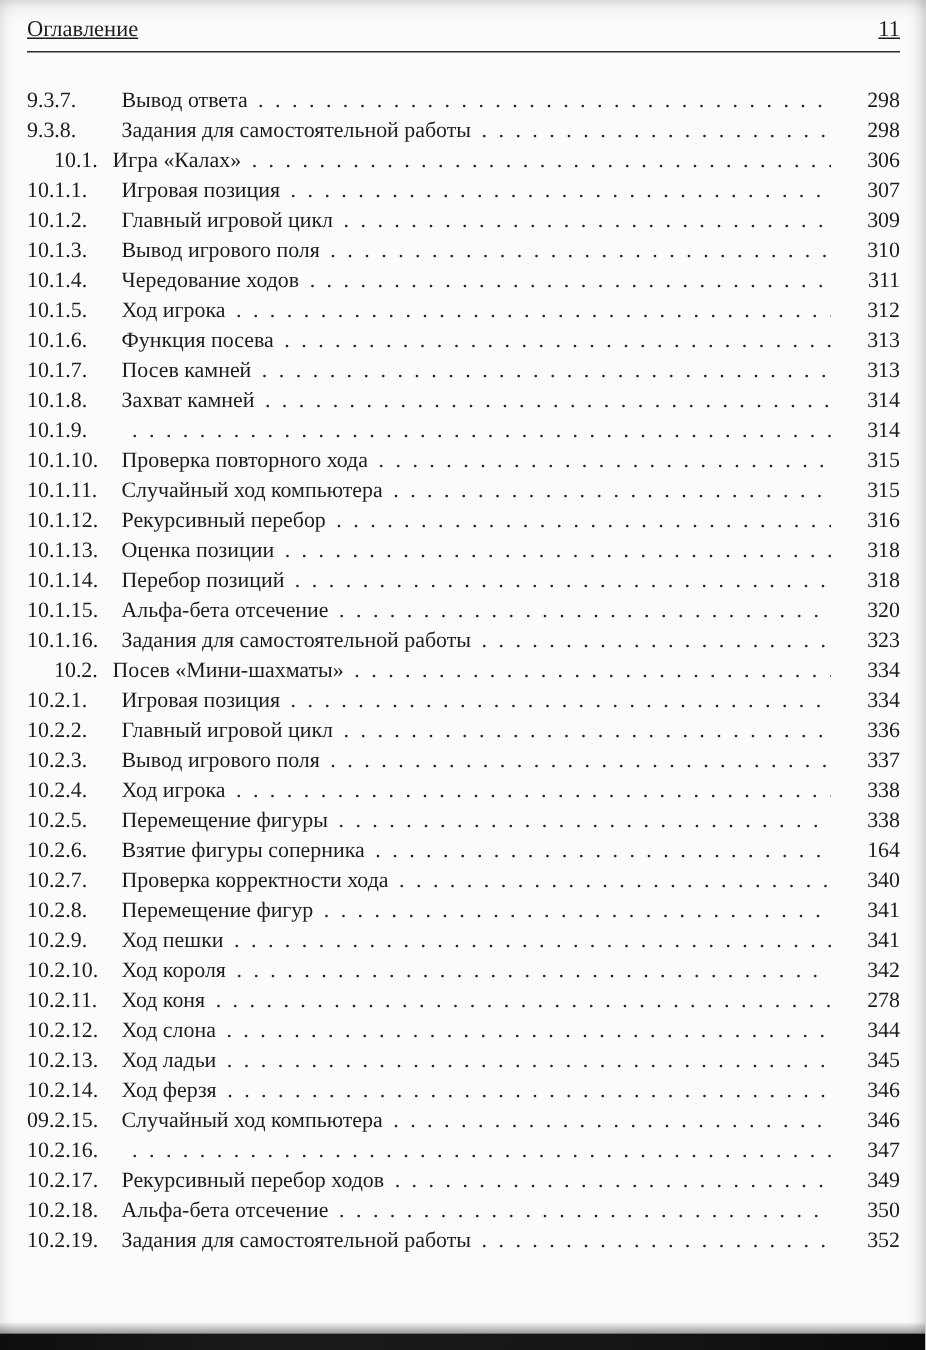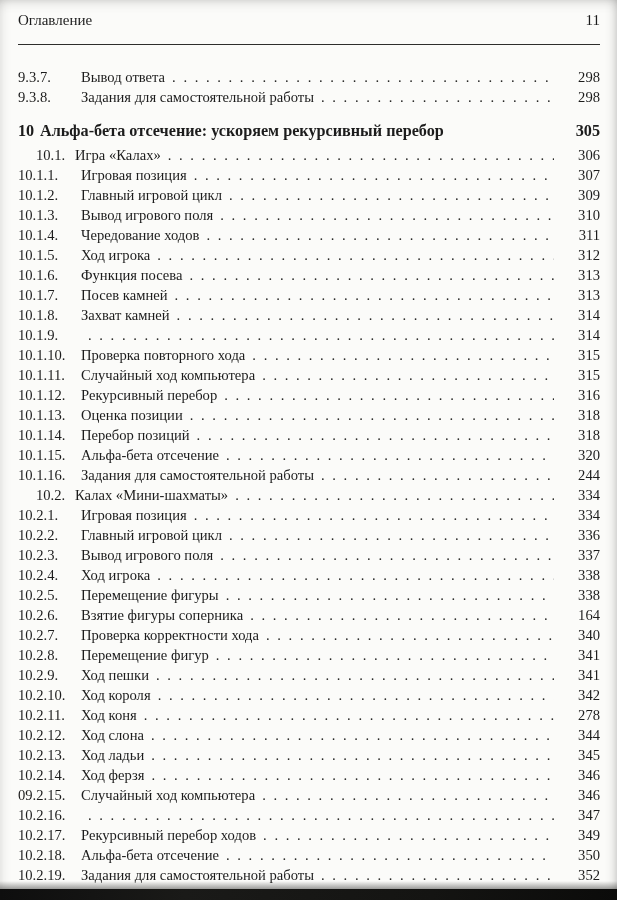--- a/index.html
+++ b/index.html
@@ -23,22 +23,23 @@
   .content {
     position: relative;
     padding: 12px 17px 0 18px;
     z-index: 2;
   }
   .running-head {
     display: flex;
     justify-content: space-between;
     align-items: baseline;
     font-size: 15px;
-    padding-bottom: 15px;
+    padding-bottom: 5px;
     border-bottom: 1.2px solid #2e2e2c;
+    text-decoration: underline;
   }
   .toc-list {
     margin-top: 22px;
   }
   .toc-row {
     display: flex;
     align-items: baseline;
     white-space: nowrap;
     line-height: 20px;
     font-size: 14.6px;
@@ -135,26 +136,20 @@
     <span class="label">Вывод ответа</span>
     <span class="dots">. . . . . . . . . . . . . . . . . . . . . . . . . . . . . . . . . . . . . . . . . . . . . . . . . . . . . . . . . . . . . . . . . . . . . . . . . . . . . . . . . . . . . . . . . . . . . . . . . . . . . . . . . . . . . . . . . . . . . . . . </span>
     <span class="page">298</span>
   </div>
         <div class="toc-row level-subsection">
     <span class="num">9.3.8.</span>
     <span class="label">Задания для самостоятельной работы</span>
     <span class="dots">. . . . . . . . . . . . . . . . . . . . . . . . . . . . . . . . . . . . . . . . . . . . . . . . . . . . . . . . . . . . . . . . . . . . . . . . . . . . . . . . . . . . . . . . . . . . . . . . . . . . . . . . . . . . . . . . . . . . . . . . </span>
     <span class="page">298</span>
   </div>
-        <div class="toc-row level-chapter">
-    <span class="num">10</span>
-    <span class="label">Альфа-бета отсечение: ускоряем рекурсивный перебор</span>
-    <span class="dots"></span>
-    <span class="page">305</span>
-  </div>
         <div class="toc-row level-section">
     <span class="num">10.1.</span>
     <span class="label">Игра «Калах»</span>
     <span class="dots">. . . . . . . . . . . . . . . . . . . . . . . . . . . . . . . . . . . . . . . . . . . . . . . . . . . . . . . . . . . . . . . . . . . . . . . . . . . . . . . . . . . . . . . . . . . . . . . . . . . . . . . . . . . . . . . . . . . . . . . . </span>
     <span class="page">306</span>
   </div>
         <div class="toc-row level-subsection">
     <span class="num">10.1.1.</span>
     <span class="label">Игровая позиция</span>
     <span class="dots">. . . . . . . . . . . . . . . . . . . . . . . . . . . . . . . . . . . . . . . . . . . . . . . . . . . . . . . . . . . . . . . . . . . . . . . . . . . . . . . . . . . . . . . . . . . . . . . . . . . . . . . . . . . . . . . . . . . . . . . . </span>
@@ -240,25 +235,25 @@
         <div class="toc-row level-subsection">
     <span class="num">10.1.15.</span>
     <span class="label">Альфа-бета отсечение</span>
     <span class="dots">. . . . . . . . . . . . . . . . . . . . . . . . . . . . . . . . . . . . . . . . . . . . . . . . . . . . . . . . . . . . . . . . . . . . . . . . . . . . . . . . . . . . . . . . . . . . . . . . . . . . . . . . . . . . . . . . . . . . . . . . </span>
     <span class="page">320</span>
   </div>
         <div class="toc-row level-subsection">
     <span class="num">10.1.16.</span>
     <span class="label">Задания для самостоятельной работы</span>
     <span class="dots">. . . . . . . . . . . . . . . . . . . . . . . . . . . . . . . . . . . . . . . . . . . . . . . . . . . . . . . . . . . . . . . . . . . . . . . . . . . . . . . . . . . . . . . . . . . . . . . . . . . . . . . . . . . . . . . . . . . . . . . . </span>
-    <span class="page">244</span>
+    <span class="page">323</span>
   </div>
         <div class="toc-row level-section">
     <span class="num">10.2.</span>
-    <span class="label">Калах «Мини-шахматы»</span>
+    <span class="label">Посев «Мини-шахматы»</span>
     <span class="dots">. . . . . . . . . . . . . . . . . . . . . . . . . . . . . . . . . . . . . . . . . . . . . . . . . . . . . . . . . . . . . . . . . . . . . . . . . . . . . . . . . . . . . . . . . . . . . . . . . . . . . . . . . . . . . . . . . . . . . . . . </span>
     <span class="page">334</span>
   </div>
         <div class="toc-row level-subsection">
     <span class="num">10.2.1.</span>
     <span class="label">Игровая позиция</span>
     <span class="dots">. . . . . . . . . . . . . . . . . . . . . . . . . . . . . . . . . . . . . . . . . . . . . . . . . . . . . . . . . . . . . . . . . . . . . . . . . . . . . . . . . . . . . . . . . . . . . . . . . . . . . . . . . . . . . . . . . . . . . . . . </span>
     <span class="page">334</span>
   </div>
         <div class="toc-row level-subsection">

